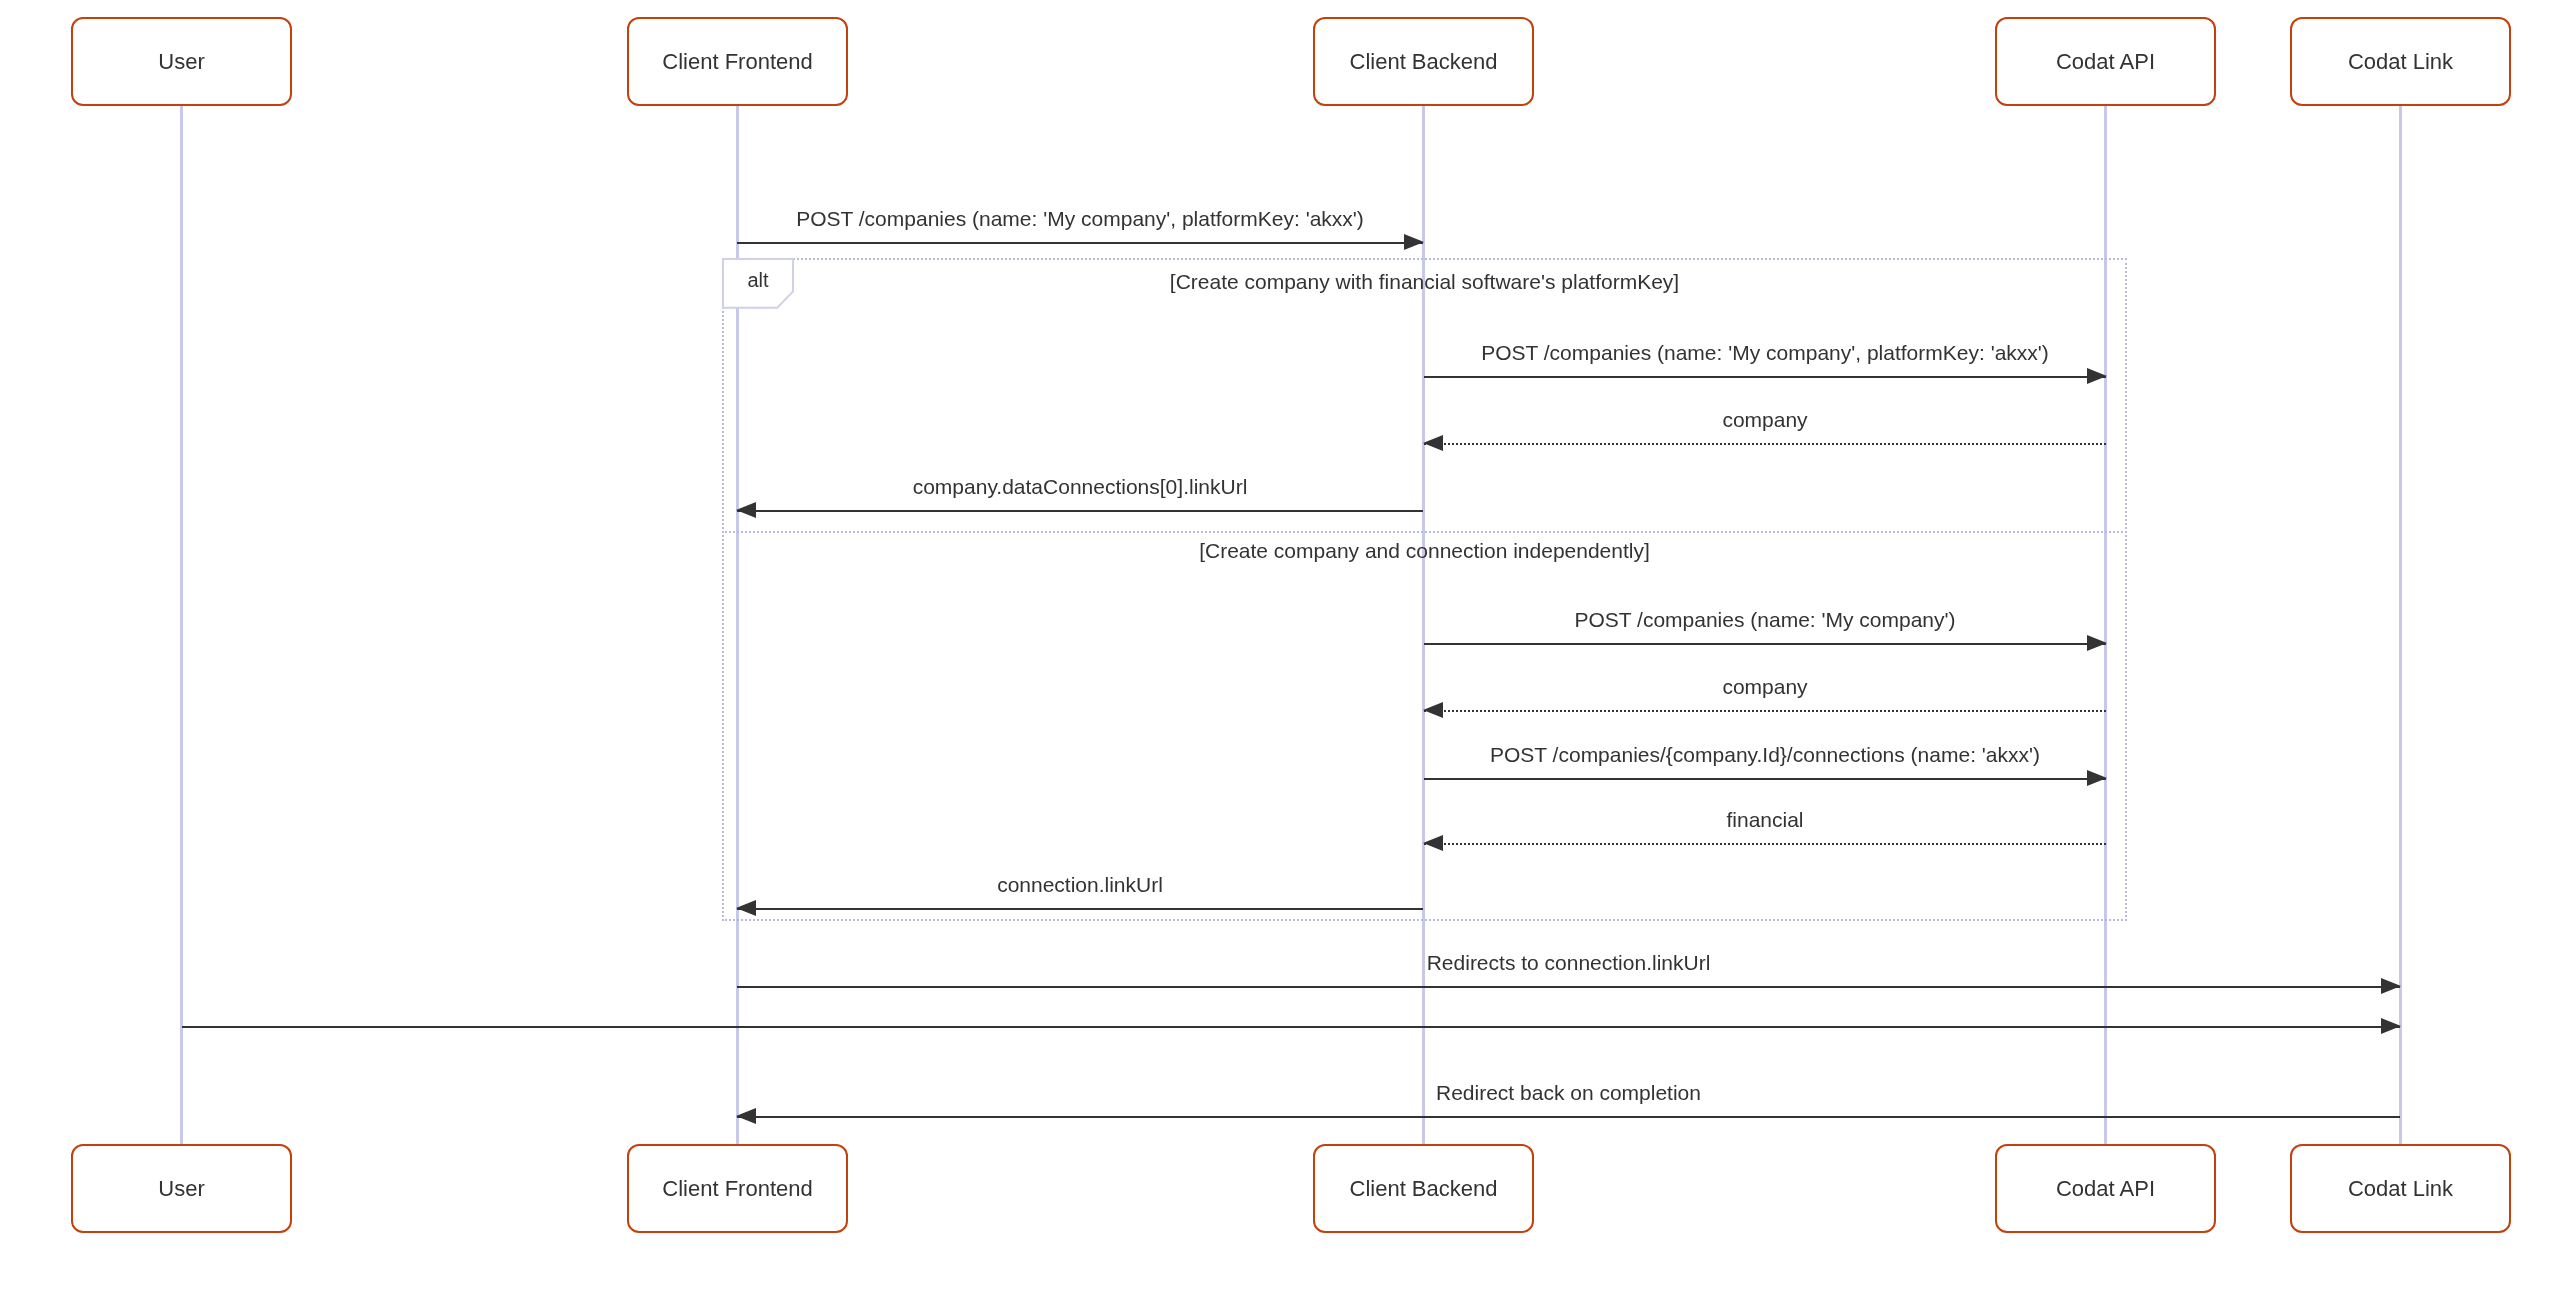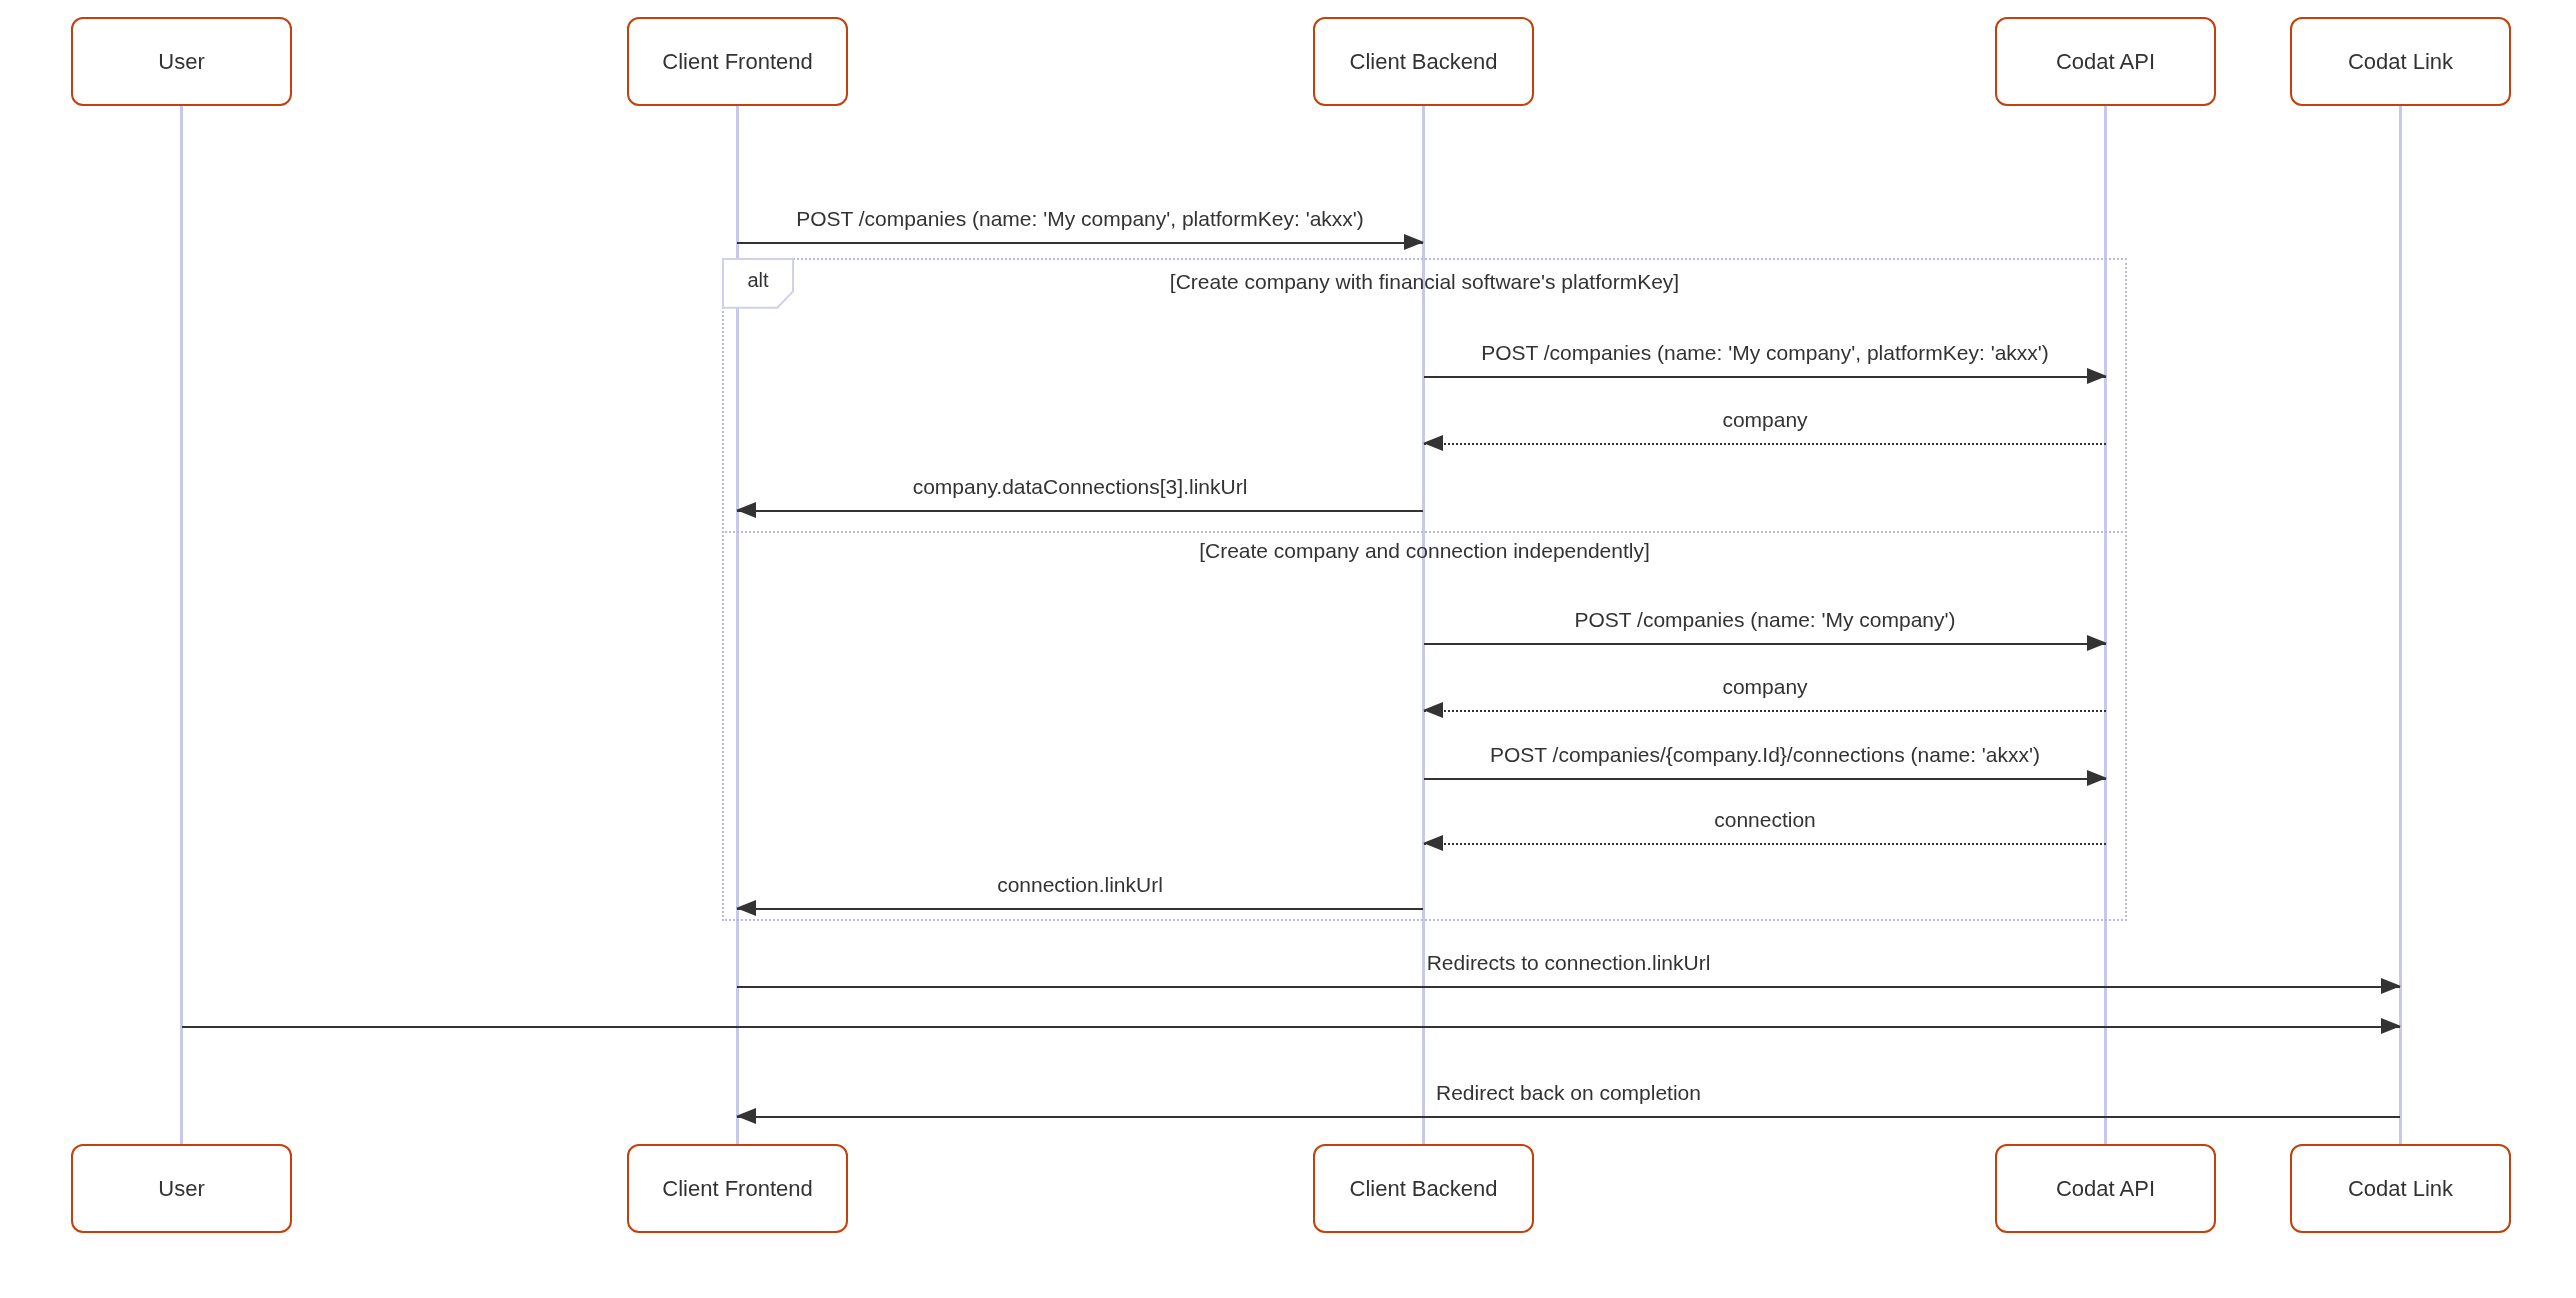--- a/index.html
+++ b/index.html
@@ -129,21 +129,21 @@
   </div>
 
   <div class="msg dash" style="left:1424px; top:408px; width:682px">
     <div class="msg-text">company</div>
     <div class="msg-line">
         <span class="head head-left"></span>
       </div>
   </div>
 
   <div class="msg" style="left:737px; top:475px; width:686px">
-    <div class="msg-text">company.dataConnections[3].linkUrl</div>
+    <div class="msg-text">company.dataConnections[0].linkUrl</div>
     <div class="msg-line">
         <span class="head head-left"></span>
       </div>
   </div>
 
   <div class="msg" style="left:1424px; top:608px; width:682px">
     <div class="msg-text">POST /companies (name: 'My company')</div>
     <div class="msg-line">
         <span class="head head-right"></span>
       </div>
@@ -157,21 +157,21 @@
   </div>
 
   <div class="msg" style="left:1424px; top:743px; width:682px">
     <div class="msg-text">POST /companies/{company.Id}/connections (name: 'akxx')</div>
     <div class="msg-line">
         <span class="head head-right"></span>
       </div>
   </div>
 
   <div class="msg dash" style="left:1424px; top:808px; width:682px">
-    <div class="msg-text">connection</div>
+    <div class="msg-text">financial</div>
     <div class="msg-line">
         <span class="head head-left"></span>
       </div>
   </div>
 
   <div class="msg" style="left:737px; top:873px; width:686px">
     <div class="msg-text">connection.linkUrl</div>
     <div class="msg-line">
         <span class="head head-left"></span>
       </div>

